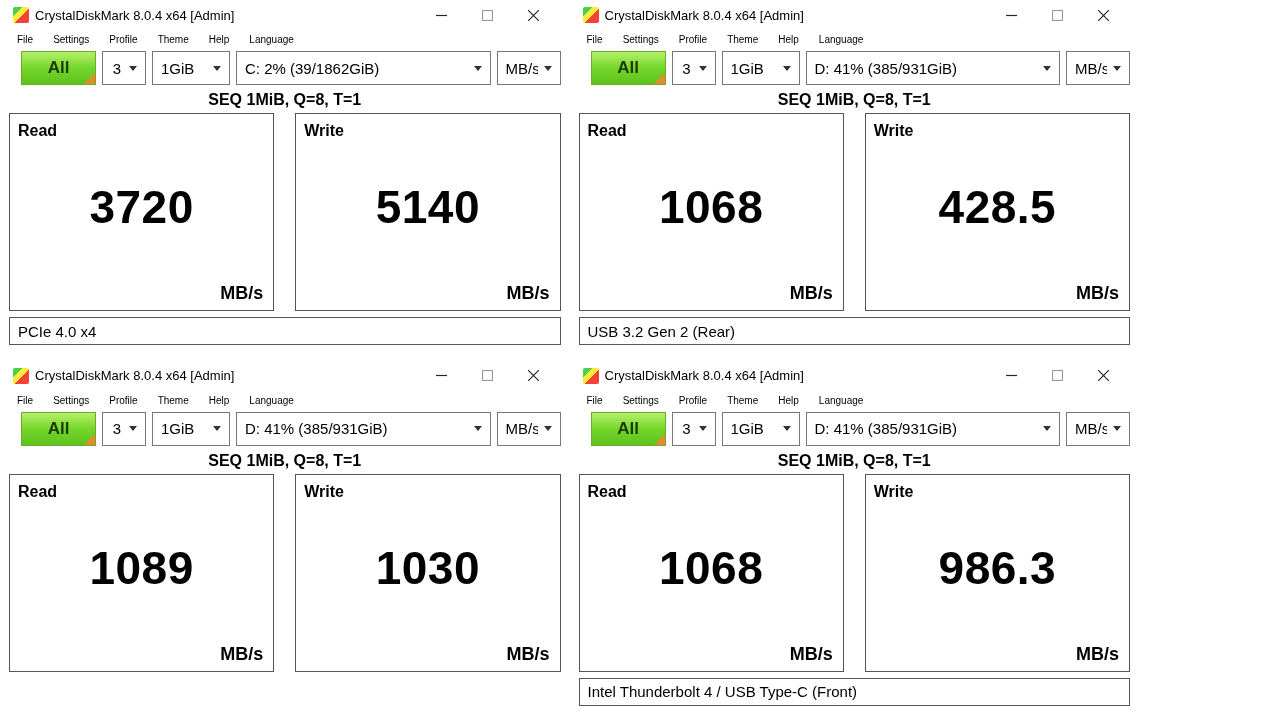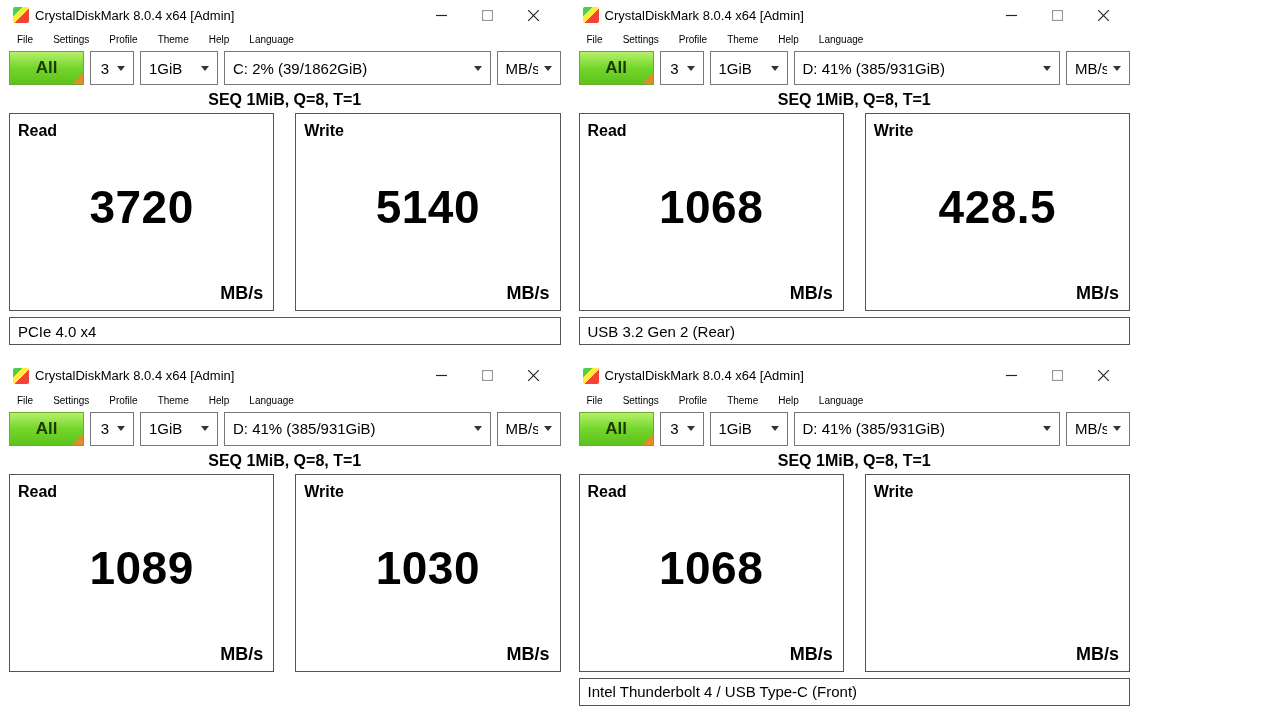--- a/index.html
+++ b/index.html
@@ -56,20 +56,21 @@
     font-size: 10px;
   }
   .menubar .menuitem { padding: 2px 8px; }
   
   .toolbar {
     display: flex;
     align-items: stretch;
     gap: 6px;
     height: 34px;
     margin-top: 2px;
+    margin-left: 12px;
   }
   .allbtn {
     position: relative;
     width: 75px;
     display: flex; align-items: center; justify-content: center;
     font-weight: 700;
     font-size: 17px;
     background: linear-gradient(to bottom, #b5f06a 0%, #74d62a 50%, #5ec21d 100%);
     border: 1px solid #6faa2b;
     color: #1c3a00;
@@ -406,19 +407,20 @@
     </div>
     <div class="testdesc">SEQ 1MiB, Q=8, T=1</div>
     <div class="results">
       <div class="panel">
         <div class="ptitle">Read</div>
         <div class="speed">1068</div>
         <div class="unit">MB/s</div>
       </div>
       <div class="panel">
         <div class="ptitle">Write</div>
+        <div class="speed">986.3</div>
         <div class="unit">MB/s</div>
       </div>
     </div>
     <div class="comment">Intel Thunderbolt 4 / USB Type-C (Front)</div>
   </div>
 
 </div>
 
 </body></html>

